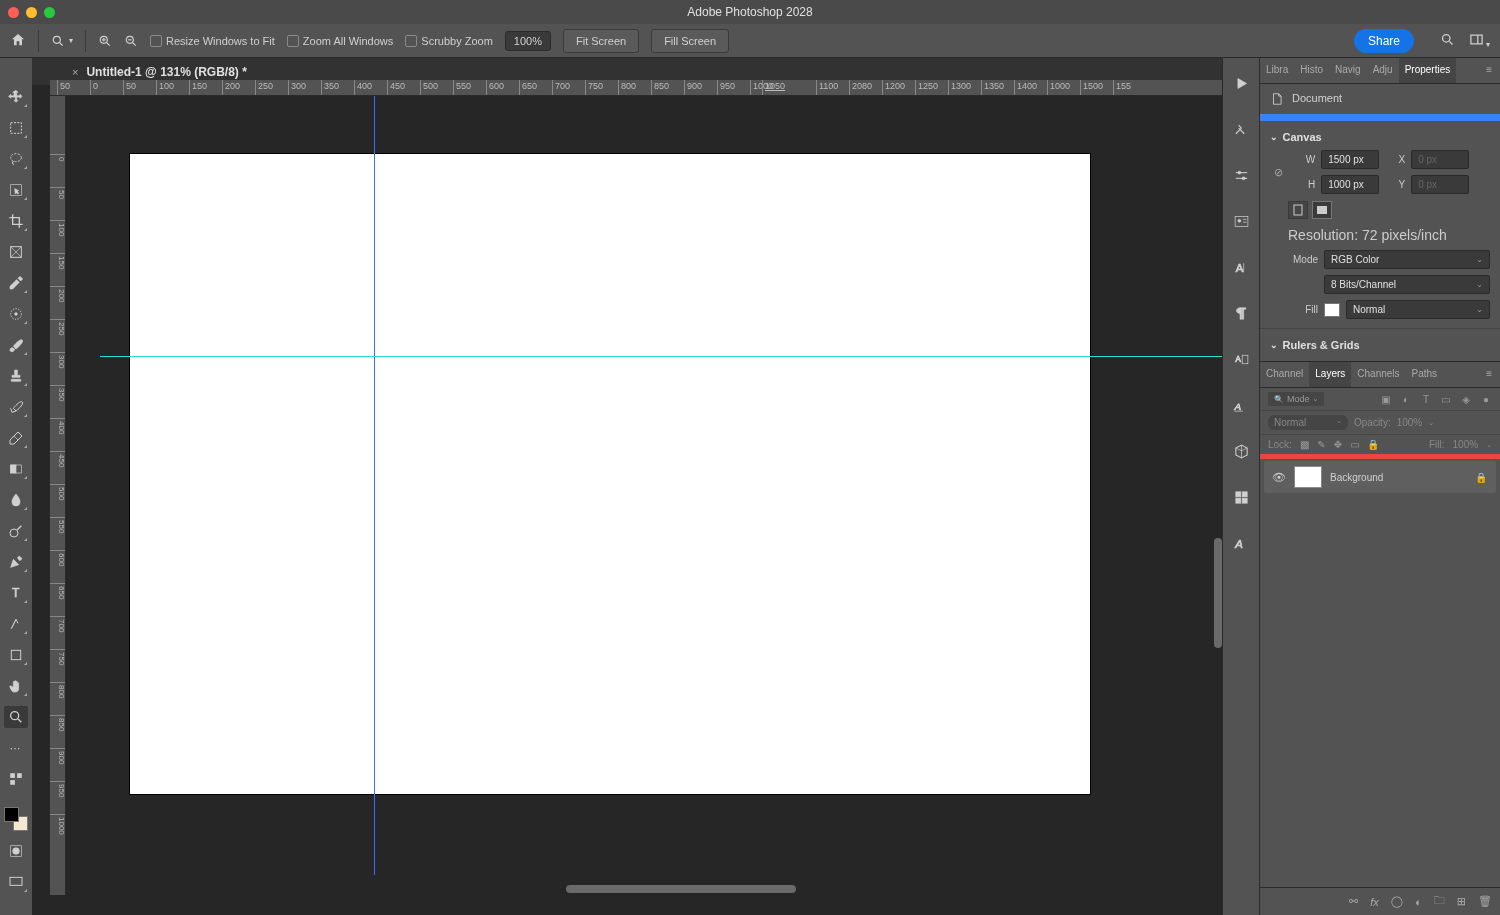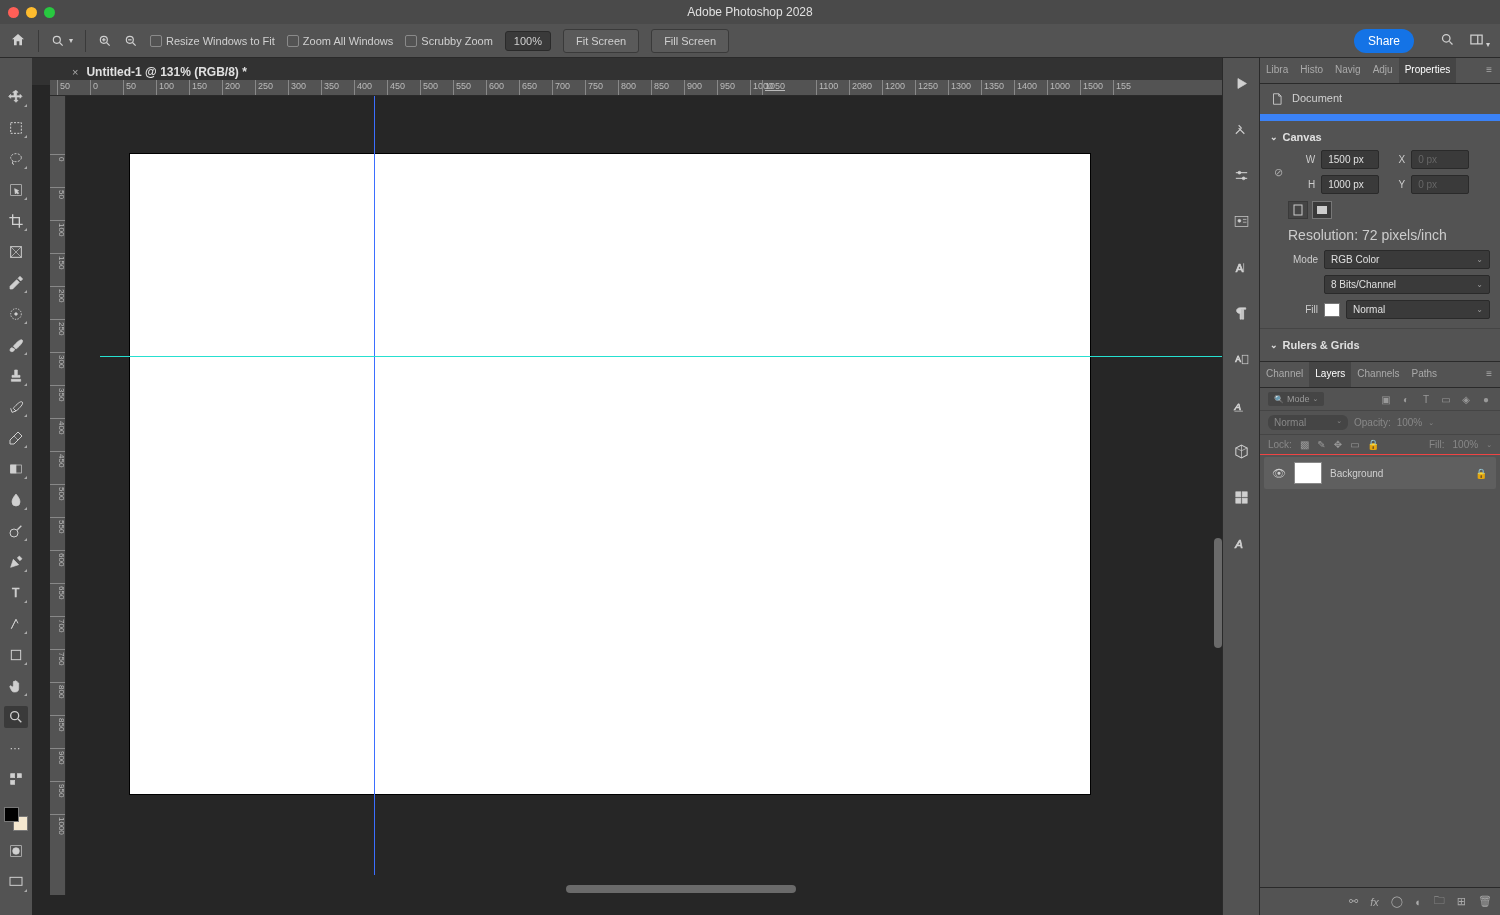--- a/index.html
+++ b/index.html
@@ -77,21 +77,21 @@
 .fillsw{width:16px;height:14px;background:#fff;border:1px solid #777}
 .link-icon{font-size:11px;color:#aaa;margin-right:2px;cursor:pointer}
 .layerpanel{border-top:1px solid #2a2a2a;flex:1;display:flex;flex-direction:column}
 .ltabs{display:flex;height:26px;font-size:10px;border-bottom:1px solid #2a2a2a}
 .lfilter{display:flex;align-items:center;padding:4px 8px;gap:4px;border-bottom:1px solid #454545}
 .lfilter .kind{background:#454545;padding:2px 6px;border-radius:2px;font-size:9px;display:flex;align-items:center;gap:3px;color:#999}
 .lfilter .ficons{display:flex;gap:8px;margin-left:auto}
 .lfilter .ficons span{width:12px;height:12px;color:#999;font-size:10px;display:flex;align-items:center;justify-content:center}
 .lblend{display:flex;align-items:center;padding:4px 8px;gap:6px;font-size:10px;color:#888;border-bottom:1px solid #454545}
 .lblend .bsel{background:#454545;padding:2px 6px;border-radius:6px;flex:0 0 80px;display:flex;justify-content:space-between}
-.llock{display:flex;align-items:center;padding:4px 8px;gap:8px;font-size:10px;color:#888;border-bottom:1px solid #ef4444}
+.llock{display:flex;align-items:center;padding:4px 8px;gap:8px;font-size:10px;color:#888;border-bottom:5px solid #ef4444}
 .llock .licons{display:flex;gap:8px}
 .llock .licons span{font-size:10px;color:#999}
 .layerrow{display:flex;align-items:center;padding:5px 8px;gap:8px;background:#5f5f5f;margin:2px 4px;border-radius:2px}
 .layerrow .eye{width:14px;font-size:11px;cursor:pointer}
 .layerrow .thumb{width:28px;height:22px;background:#fff;border:1px solid #888}
 .layerrow .lname{flex:1;font-size:10px}
 .layerrow .lock{font-size:10px;color:#aaa}
 .layerspace{flex:1}
 .layerfoot{display:flex;align-items:center;justify-content:flex-end;padding:4px 8px;gap:12px;border-top:1px solid #2a2a2a}
 .layerfoot span{font-size:11px;color:#aaa;cursor:pointer}

